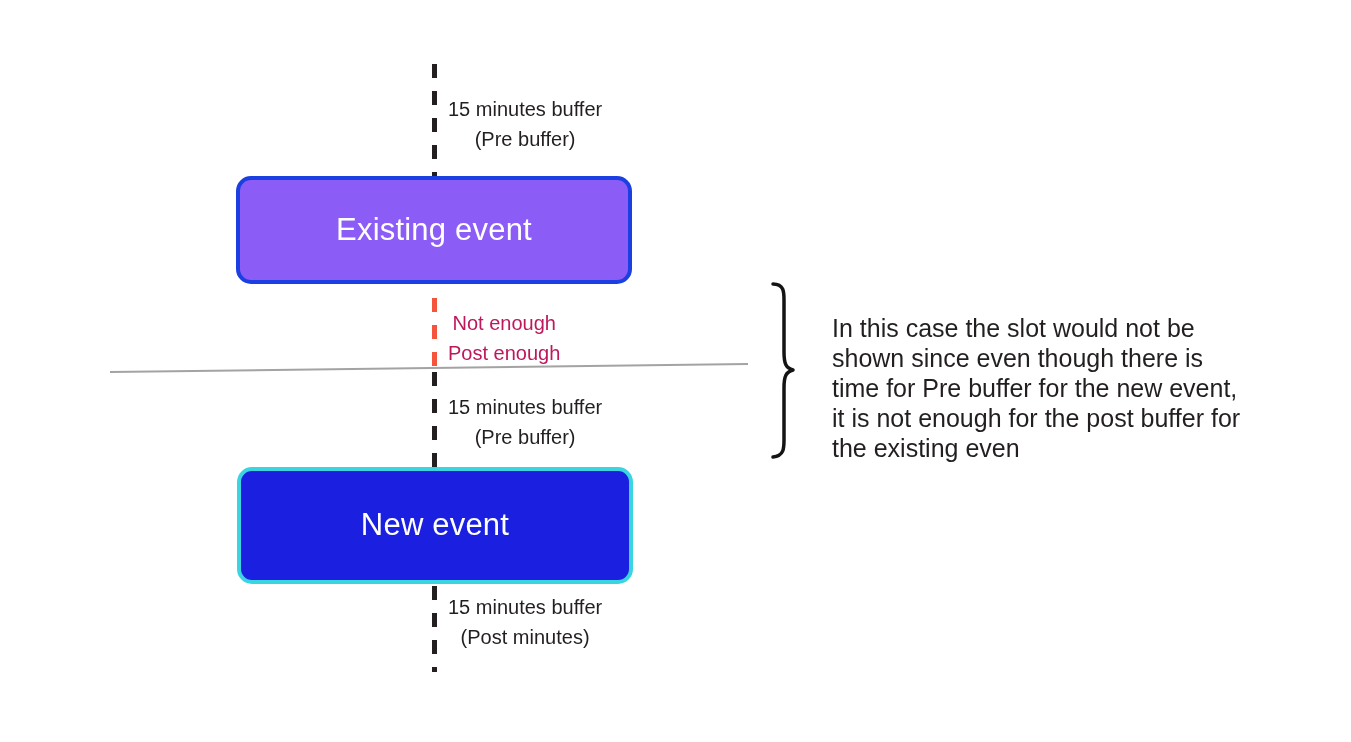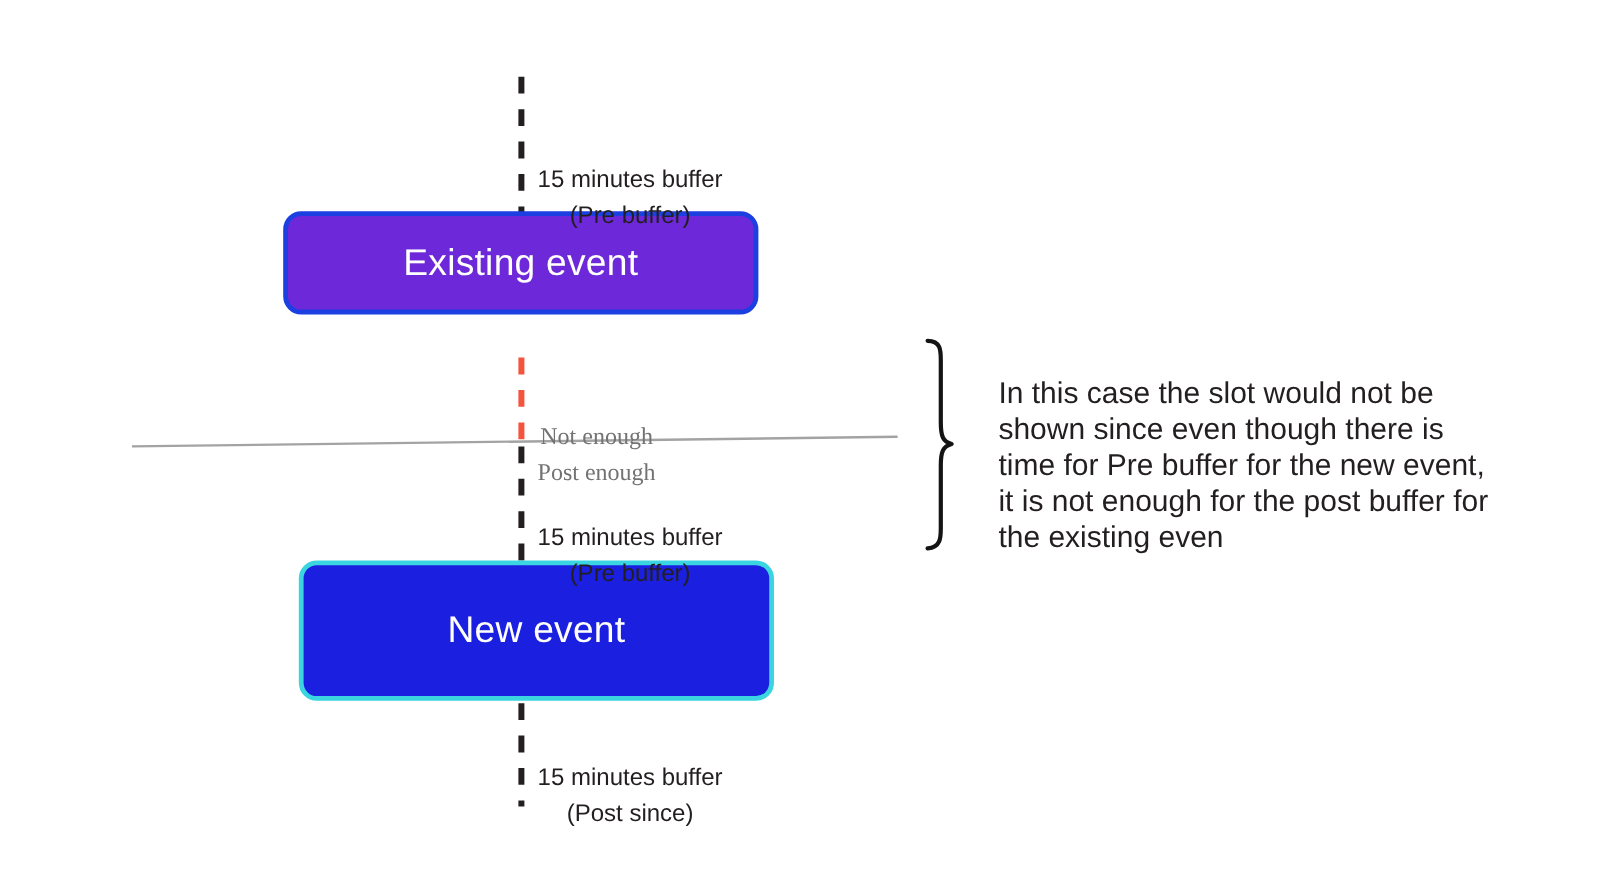--- a/index.html
+++ b/index.html
@@ -40,47 +40,45 @@
     color: #ffffff;
     font-size: 31px;
     font-weight: 400;
     line-height: 1.1;
     letter-spacing: 0.2px;
   }
   #existing-event-box {
     left: 236px;
     top: 176px;
     width: 396px;
-    height: 86px;
-    background: #6d28d9;
+    height: 108px;
+    background: #8b5cf6;
     border: 4px solid #1b3fe0;
     align-items: center;
   }
   #new-event-box {
-    left: 249px;
+    left: 237px;
     top: 467px;
     width: 396px;
     height: 117px;
     background: #1a1fe0;
     border: 4px solid #3ad5e0;
   }
 
   
   .buffer-label {
     position: absolute;
     font-size: 20px;
     line-height: 30px;
     color: #231f20;
     text-align: center;
     white-space: nowrap;
-    margin-top: 41px;
   }
   .buffer-label.warn {
-    color: #737373;
-    font-family: Liberation Serif, serif;
+    color: #be185d;
   }
   #label-top-buffer   { left: 448px; top: 94px; }
   #label-not-enough   { left: 448px; top: 308px; }
   #label-mid-buffer   { left: 448px; top: 392px; }
   #label-bottom-buffer{ left: 448px; top: 592px; }
 
   #explanation-text {
     position: absolute;
     left: 832px;
     top: 313px;
@@ -134,18 +132,18 @@
     <div>Post enough</div>
   </div>
 
   <div class="buffer-label" id="label-mid-buffer">
     <div>15 minutes buffer</div>
     <div>(Pre buffer)</div>
   </div>
 
   <div class="buffer-label" id="label-bottom-buffer">
     <div>15 minutes buffer</div>
-    <div>(Post since)</div>
+    <div>(Post minutes)</div>
   </div>
 
   <div id="explanation-text">In this case the slot would not be shown since even though there is time for Pre buffer for the new event, it is not enough for the post buffer for the existing even</div>
 
 </div>
 
 </body></html>

